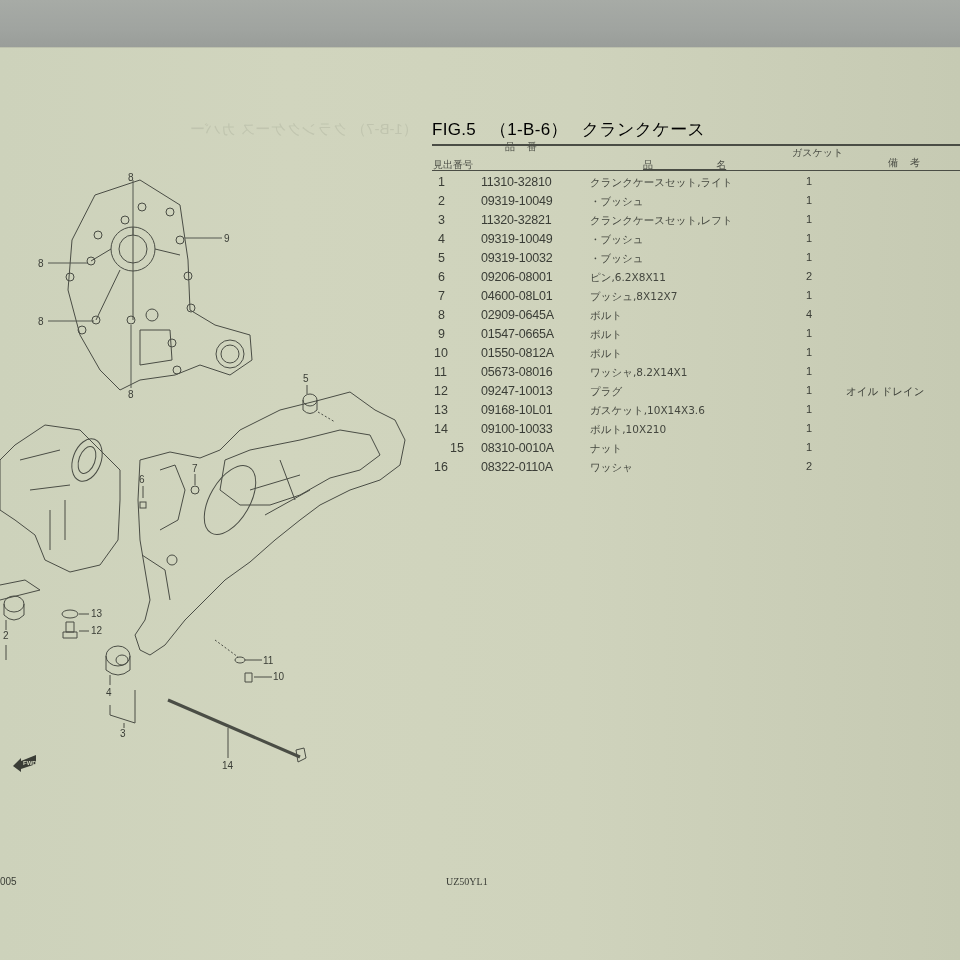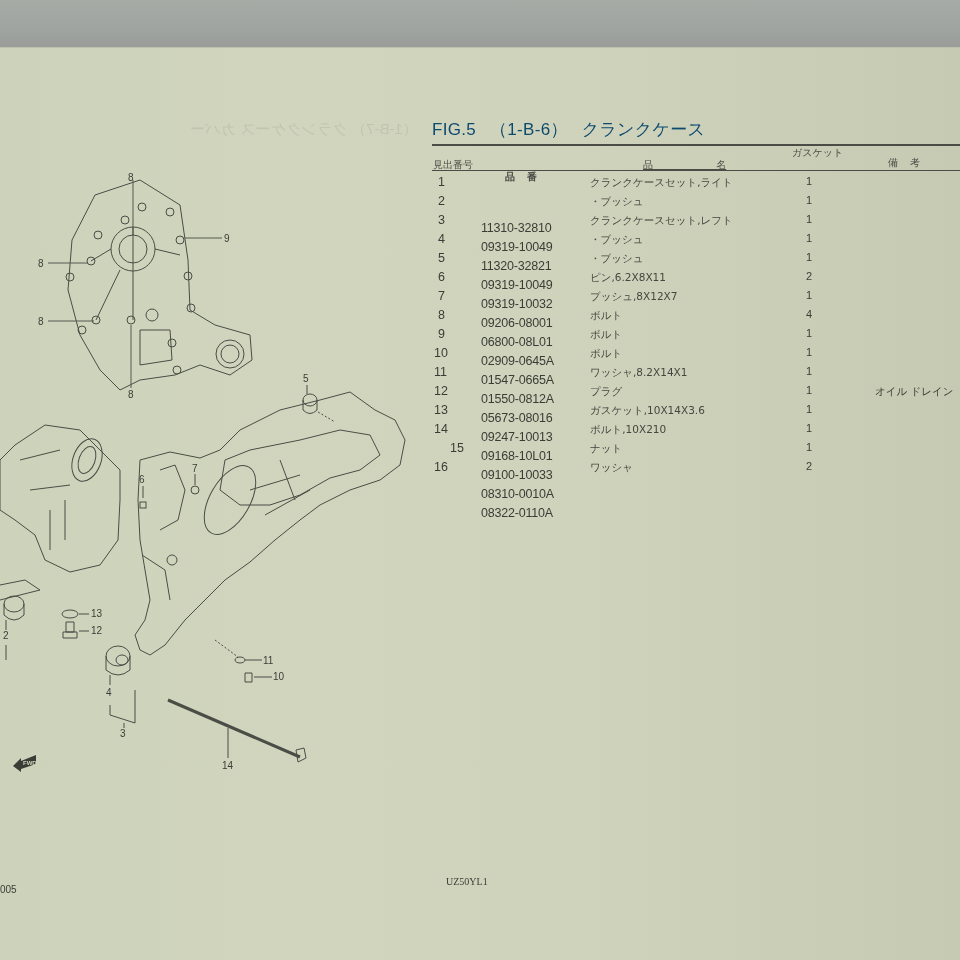--- a/index.html
+++ b/index.html
@@ -17,47 +17,47 @@
     position: absolute; left: 0; top: 47px; width: 960px; height: 913px;
     background: linear-gradient(90deg, #cdd2bb 0%, #d1d5be 30%, #cfd3bc 60%, #c6cab3 100%);
     border-top: 1px solid #bcc0ad;
   }
   
   .bleed { position: absolute; color: rgba(120,125,110,0.18); font-family: "Liberation Sans", sans-serif; pointer-events: none; }
   .bleed-title { left: 190px; top: 120px; font-size: 15px; transform: scaleX(-1); white-space: nowrap; }
 
   .fig-title {
     position: absolute; left: 432px; top: 118px; width: 528px;
-    font-family: "Liberation Sans", sans-serif; font-size: 17px; color: #0c4a6e;
+    font-family: "Liberation Sans", sans-serif; font-size: 17px; color: #000000;
     letter-spacing: 0.3px; white-space: nowrap;
   }
   .fig-title span { margin-right: 14px; }
   .rule-top { position: absolute; left: 432px; top: 144px; width: 528px; height: 2px; background: #4a4d45; }
   .rule-head { position: absolute; left: 432px; top: 170px; width: 528px; height: 1px; background: #4a4d45; }
   .hdr { position: absolute; font-size: 10px; color: #4a4d45; white-space: nowrap; }
   .h-idx { left: 433px; top: 158px; }
-  .h-pno { left: 505px; top: 170px; letter-spacing: 12px; font-weight: bold; }
+  .h-pno { left: 505px; top: 140px; letter-spacing: 12px; }
   .h-name { left: 643px; top: 158px; word-spacing: 60px; text-decoration: underline; }
   .h-qty { left: 792px; top: 146px; }
   .h-rem { left: 888px; top: 156px; letter-spacing: 12px; }
 
   .rows { position: absolute; left: 432px; top: 175px; width: 528px; }
   .row { position: relative; height: 19px; font-family: "Liberation Sans", sans-serif; font-size: 12.5px; color: #3a3d36; white-space: nowrap; }
   .row > span { position: absolute; top: 0; }
   .c-idx { left: 6px; }
-  .c-pno { left: 49px; letter-spacing: -0.2px; margin-top: 46px; }
+  .c-pno { left: 49px; letter-spacing: -0.2px; }
   .c-name { left: 158px; font-family: "DejaVu Sans", sans-serif; font-size: 10.5px; top: 1px !important; color: #44473f; }
   .c-qty { left: 374px; font-size: 11px; }
-  .c-rem { left: 443px; font-family: "DejaVu Sans", sans-serif; font-size: 10.5px; top: 1px !important; text-align: right; }
+  .c-rem { left: 414px; font-family: "DejaVu Sans", sans-serif; font-size: 10.5px; top: 1px !important; text-align: right; }
 
   .diagram { position: absolute; left: 0; top: 160px; width: 430px; height: 650px; }
   .diagram svg { position: absolute; left: 0; top: 0; }
   .callout { position: absolute; font-family: "Liberation Sans", sans-serif; font-size: 10px; color: #3a3d36; }
 
-  .footer-left { position: absolute; left: 0; top: 876px; font-family: "Liberation Sans", sans-serif; font-size: 10px; color: #3a3d36; margin-top: 8px; }
+  .footer-left { position: absolute; left: 0; top: 876px; font-family: "Liberation Sans", sans-serif; font-size: 10px; color: #3a3d36; }
   .footer-center { position: absolute; left: 446px; top: 876px; font-family: Liberation Serif, serif; font-size: 10px; color: #3a3d36; }
   .fwd { position: absolute; left: 12px; top: 753px; }
 </style>
 </head>
 <body>
 
 <div class="backdrop"></div>
 <div class="paper"></div>
 
 <div class="bleed bleed-title">（1-B-7） クランクケース カバー</div>
@@ -112,21 +112,21 @@
     </div>
   <div class="row">
       <span class="c-idx">6</span>
       <span class="c-pno">09206-08001</span>
       <span class="c-name">ピン,6.2X8X11</span>
       <span class="c-qty">2</span>
       <span class="c-rem"></span>
     </div>
   <div class="row">
       <span class="c-idx">7</span>
-      <span class="c-pno">06800-08L01</span>
+      <span class="c-pno">04600-08L01</span>
       <span class="c-name">ブッシュ,8X12X7</span>
       <span class="c-qty">1</span>
       <span class="c-rem"></span>
     </div>
   <div class="row">
       <span class="c-idx">8</span>
       <span class="c-pno">02909-0645A</span>
       <span class="c-name">ボルト</span>
       <span class="c-qty">4</span>
       <span class="c-rem"></span>

